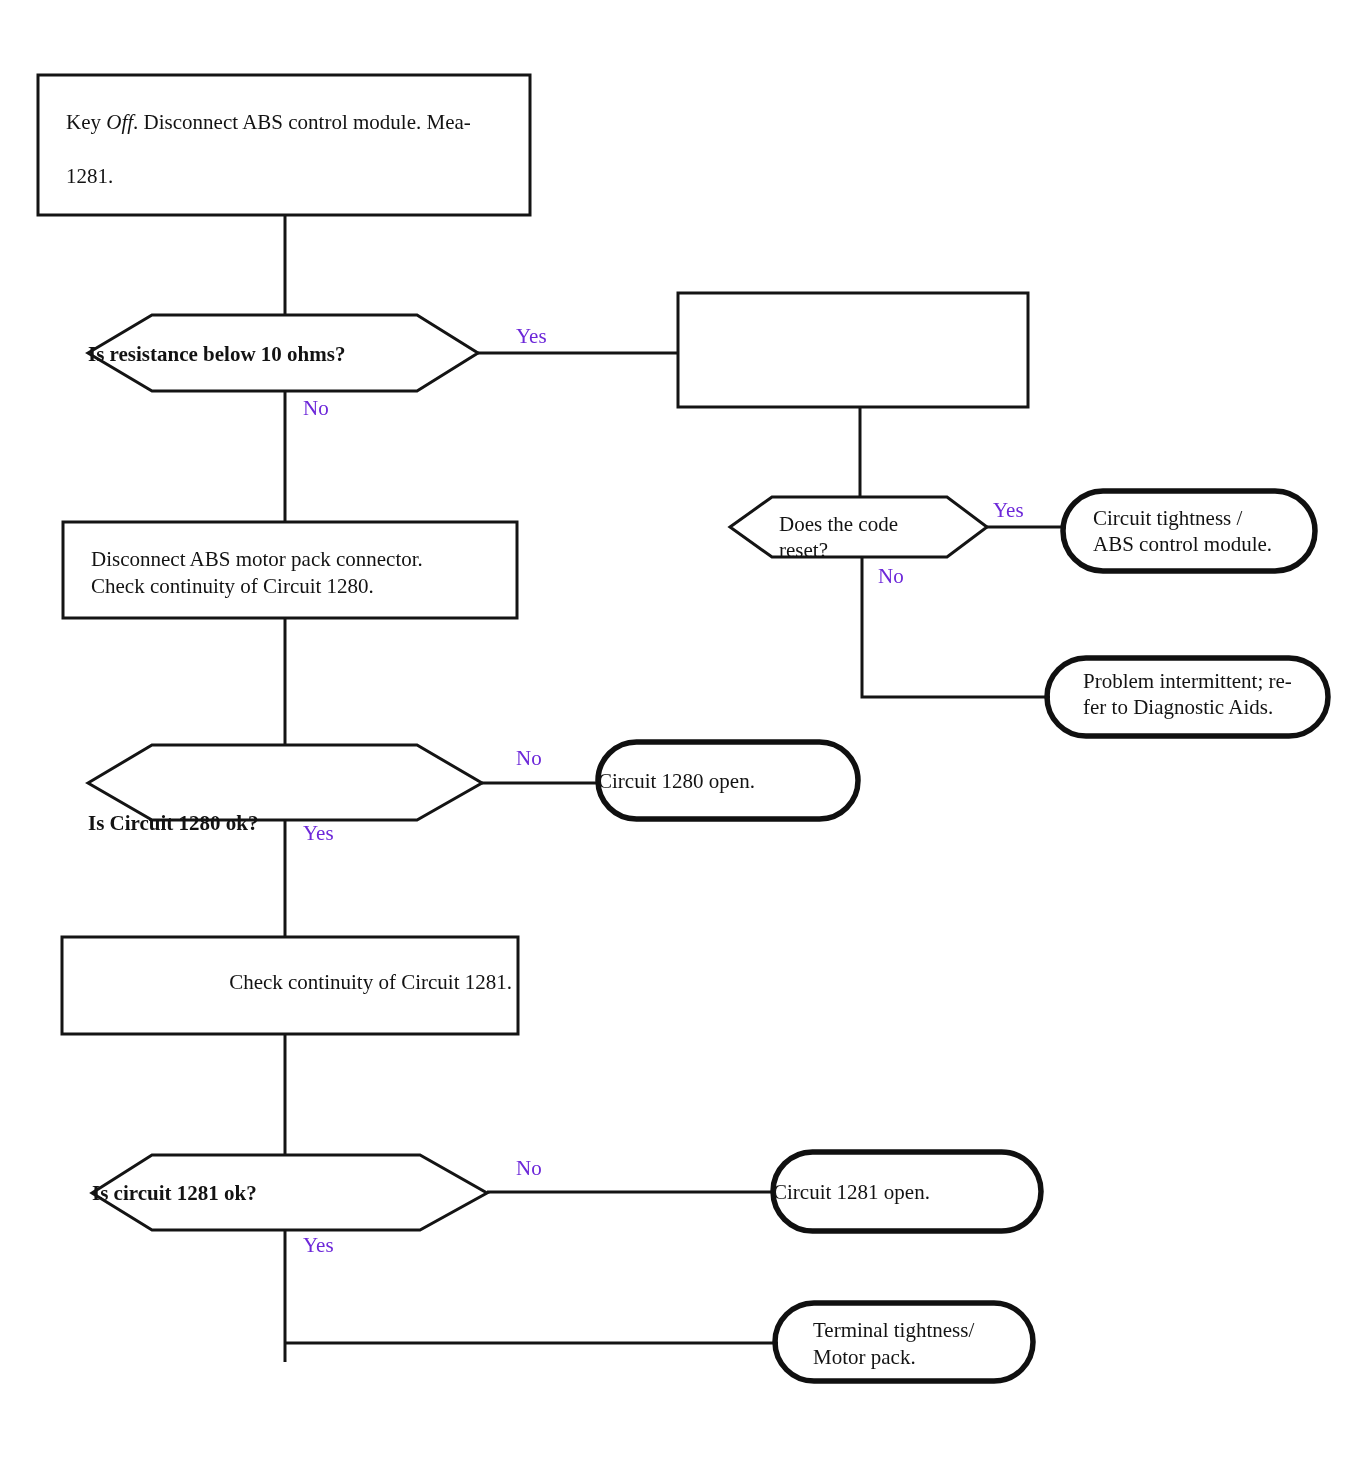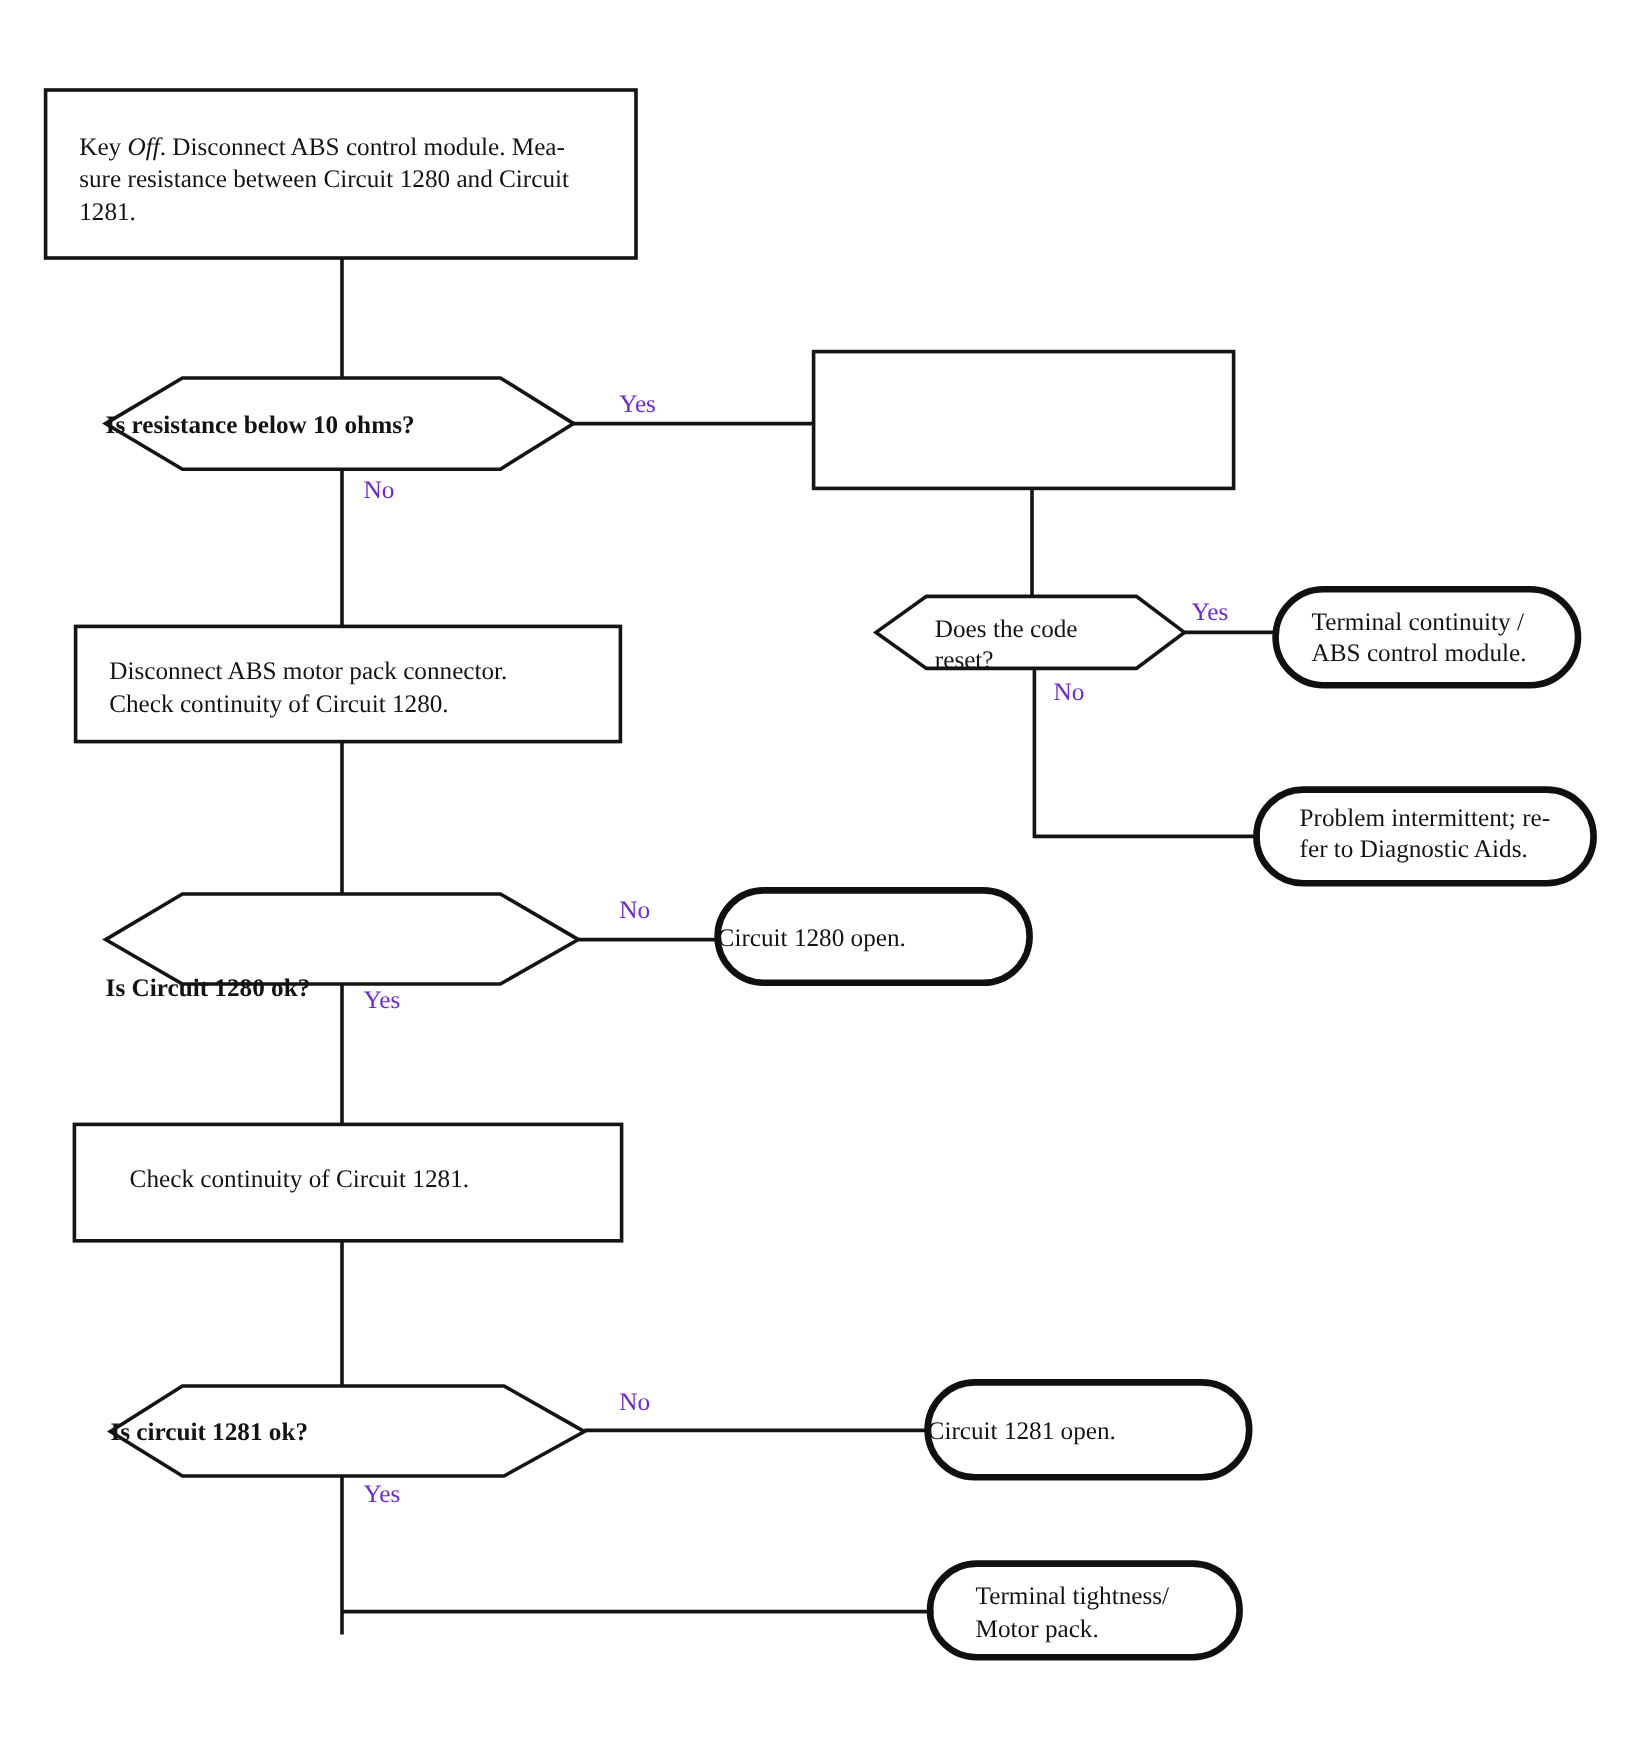--- a/index.html
+++ b/index.html
@@ -18,21 +18,21 @@
   }
   .wrapok { white-space:normal; }
   .it { font-style:italic; }
   .qbold { font-weight:bold; }
   .center { text-align:left; }
   .lbl { position:absolute; font-size:21px; color:#6d28d9; }
 
   #t-box1 { left:66px;  top:109px;  width:452px; }
   #t-box2 { left:705px; top:306px;  width:315px; }
   #t-box3 { left:91px;  top:546px;  width:424px; }
-  #t-box4 { left:108px; top:969px;  width:404px; }
+  #t-box4 { left:108px; top:969px;  width:404px;text-align:right; }
 
   #t-hex1 { left:88px;  top:341px;  width:392px; }
   #t-hex2 { left:779px; top:501px;  width:205px; line-height:26px;margin-top:10px; }
   #t-hex3 { left:88px;  top:770px;  width:394px;margin-top:40px; }
   #t-hex4 { left:92px;  top:1180px; width:395px; }
 
   #t-pill1 { left:1093px; top:505px;  width:218px; line-height:26px; }
   #t-pill2 { left:1083px; top:668px;  width:243px; line-height:26px; }
   #t-pill3 { left:598px;  top:768px;  width:260px; }
   #t-pill4 { left:773px;  top:1179px; width:268px; }
@@ -80,40 +80,40 @@
 
     <rect class="pill" x="1063" y="491" width="252" height="80" rx="40" ry="40"></rect>
     <rect class="pill" x="1047" y="658" width="281" height="78" rx="39" ry="39"></rect>
     <rect class="pill" x="598" y="742" width="260" height="77" rx="38.5" ry="38.5"></rect>
     <rect class="pill" x="773" y="1152" width="268" height="79" rx="39.5" ry="39.5"></rect>
     <rect class="pill" x="775" y="1303" width="258" height="78" rx="39" ry="39"></rect>
   </svg>
 
   <div class="txt wrapok" id="t-box1">
     <span>Key </span><span class="it">Off</span><span>. Disconnect ABS control module. Mea-</span><br>
-    <span>sure resistance between Circuit 1280 and Circuit</span><br>
+    <br>
     <span>1281.</span>
   </div>
 
   <div class="txt center qbold" id="t-hex1">
     <span>Is resistance below 10 ohms?</span>
   </div>
   <div class="lbl" id="lbl-yes1">Yes</div>
   <div class="lbl" id="lbl-no1">No</div>
 
 
   <div class="txt" id="t-hex2">
     <span>Does the code</span><br>
     <span>reset?</span>
   </div>
   <div class="lbl" id="lbl-yes2">Yes</div>
   <div class="lbl" id="lbl-no2">No</div>
 
   <div class="txt" id="t-pill1">
-    <span>Terminal continuity /</span><br>
+    <span>Circuit tightness /</span><br>
     <span>ABS control module.</span>
   </div>
 
   <div class="txt" id="t-pill2">
     <span>Problem intermittent; re-</span><br>
     <span>fer to Diagnostic Aids.</span>
   </div>
 
   <div class="txt" id="t-box3">
     <span>Disconnect ABS motor pack connector.</span><br>

